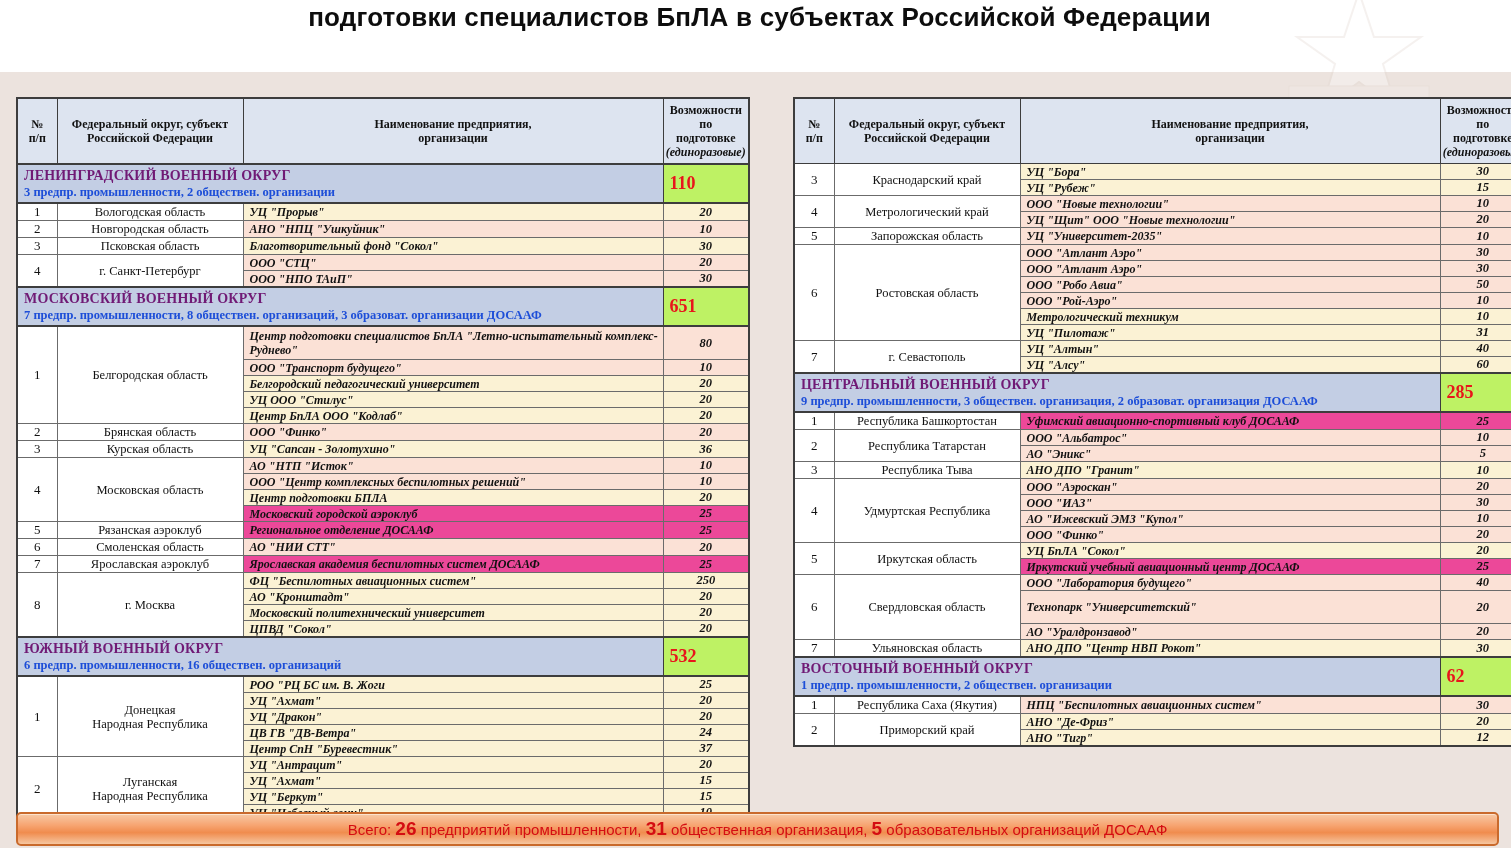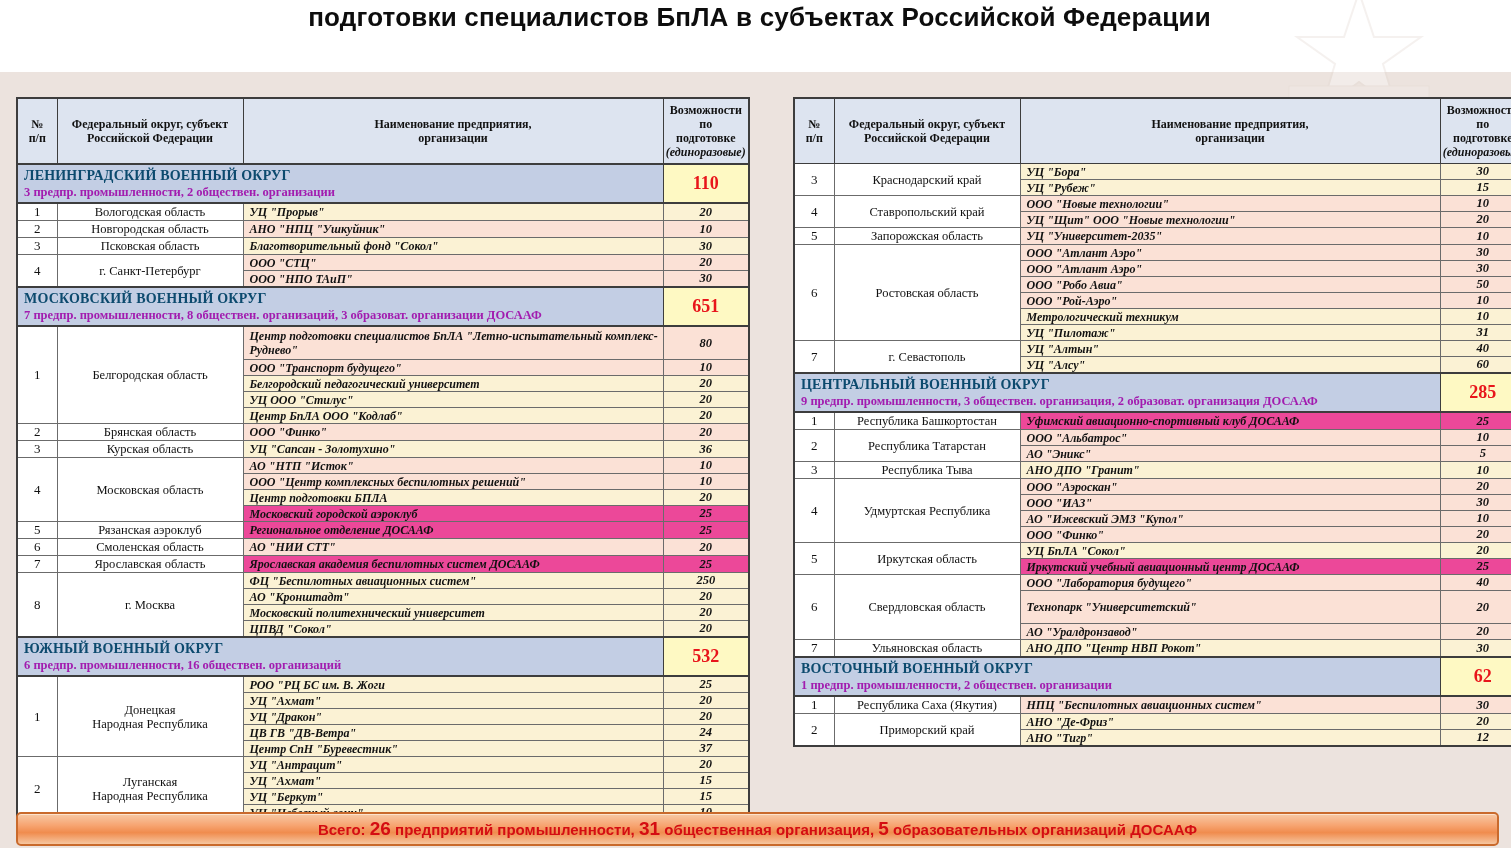--- a/index.html
+++ b/index.html
@@ -93,37 +93,36 @@
     background:#c3cee4;
     border-top:2px solid #3d3d3d;
     border-bottom:2px solid #3d3d3d;
     padding:2px 6px;
   }
   tr.district td.d-text{
     text-align:left;
     border-right:1px solid #3d3d3d;
   }
   .d-name{
-    color:#0c4a6e;
+    color:#701a75;
     font-weight:bold;
     font-size:14px;
     line-height:17px;
     font-family:"Liberation Serif", serif;
     letter-spacing:.2px;
   }
   .d-sub{
-    color:#a21caf;
+    color:#1d4ed8;
     font-weight:bold;
     font-size:12.5px;
     line-height:16px;
     font-family:"Liberation Serif", serif;
   }
   tr.district td.d-total{
-    background:#fef9c3;
-    text-align:center;
+    background:#bef264;
     color:#e8151b;
     font-weight:bold;
     font-size:18px;
     font-family:"Liberation Serif", serif;
   }
 
   
   td.num{text-align:center;font-size:13px;background:#fff;}
   td.reg{text-align:center;font-size:12.5px;background:#fff;line-height:14px;margin-top:43px;}
   td.org{
@@ -143,21 +142,21 @@
     position:absolute;left:16px;top:812px;width:1479px;height:30px;
     background:linear-gradient(to bottom,#f7c9a5 0%,#f7a471 38%,#f08c4e 62%,#f6c6a0 100%);
     border:2px solid #c96a2c;
     border-radius:5px;
     display:flex;align-items:center;justify-content:center;
     z-index:6;
     box-shadow:inset 0 1px 0 #fde3cd;
   }
   #footer .ft{
     font-family:"Liberation Sans", sans-serif;
-    font-weight:bold;font-size:15px;color:#d40d12;
+    font-weight:normal;font-size:15px;color:#d40d12;
     white-space:nowrap;
   }
   #footer .ft b{font-size:19px;}
 </style>
 </head>
 <body>
 
 <div id="page">
   <div id="band"></div>
 
@@ -331,21 +330,21 @@
             <td class="num" rowspan="1">6</td>
             <td class="reg" rowspan="1">
               <div>Смоленская область</div>
             </td>
             <td class="org t-pink">АО "НИИ СТТ"</td>
             <td class="cap t-pink">20</td>
           </tr>
           <tr>
             <td class="num" rowspan="1">7</td>
             <td class="reg" rowspan="1">
-              <div>Ярославская область</div>
+              <div>Ярославская аэроклуб</div>
             </td>
             <td class="org t-grey">Ярославская академия беспилотных систем ДОСААФ</td>
             <td class="cap t-grey">25</td>
           </tr>
           <tr>
             <td class="num" rowspan="4">8</td>
             <td class="reg" rowspan="4">
               <div>г. Москва</div>
             </td>
             <td class="org t-cream">ФЦ "Беспилотных авиационных систем"</td>
@@ -458,21 +457,21 @@
             <td class="org t-cream">УЦ "Бора"</td>
             <td class="cap t-cream">30</td>
           </tr>
           <tr>
             <td class="org t-cream">УЦ "Рубеж"</td>
             <td class="cap t-cream">15</td>
           </tr>
           <tr>
             <td class="num" rowspan="2">4</td>
             <td class="reg" rowspan="2">
-              <div>Ставропольский край</div>
+              <div>Метрологический край</div>
             </td>
             <td class="org t-pink">ООО "Новые технологии"</td>
             <td class="cap t-pink">10</td>
           </tr>
           <tr>
             <td class="org t-pink">УЦ "Щит" ООО "Новые технологии"</td>
             <td class="cap t-pink">20</td>
           </tr>
           <tr>
             <td class="num" rowspan="1">5</td>

